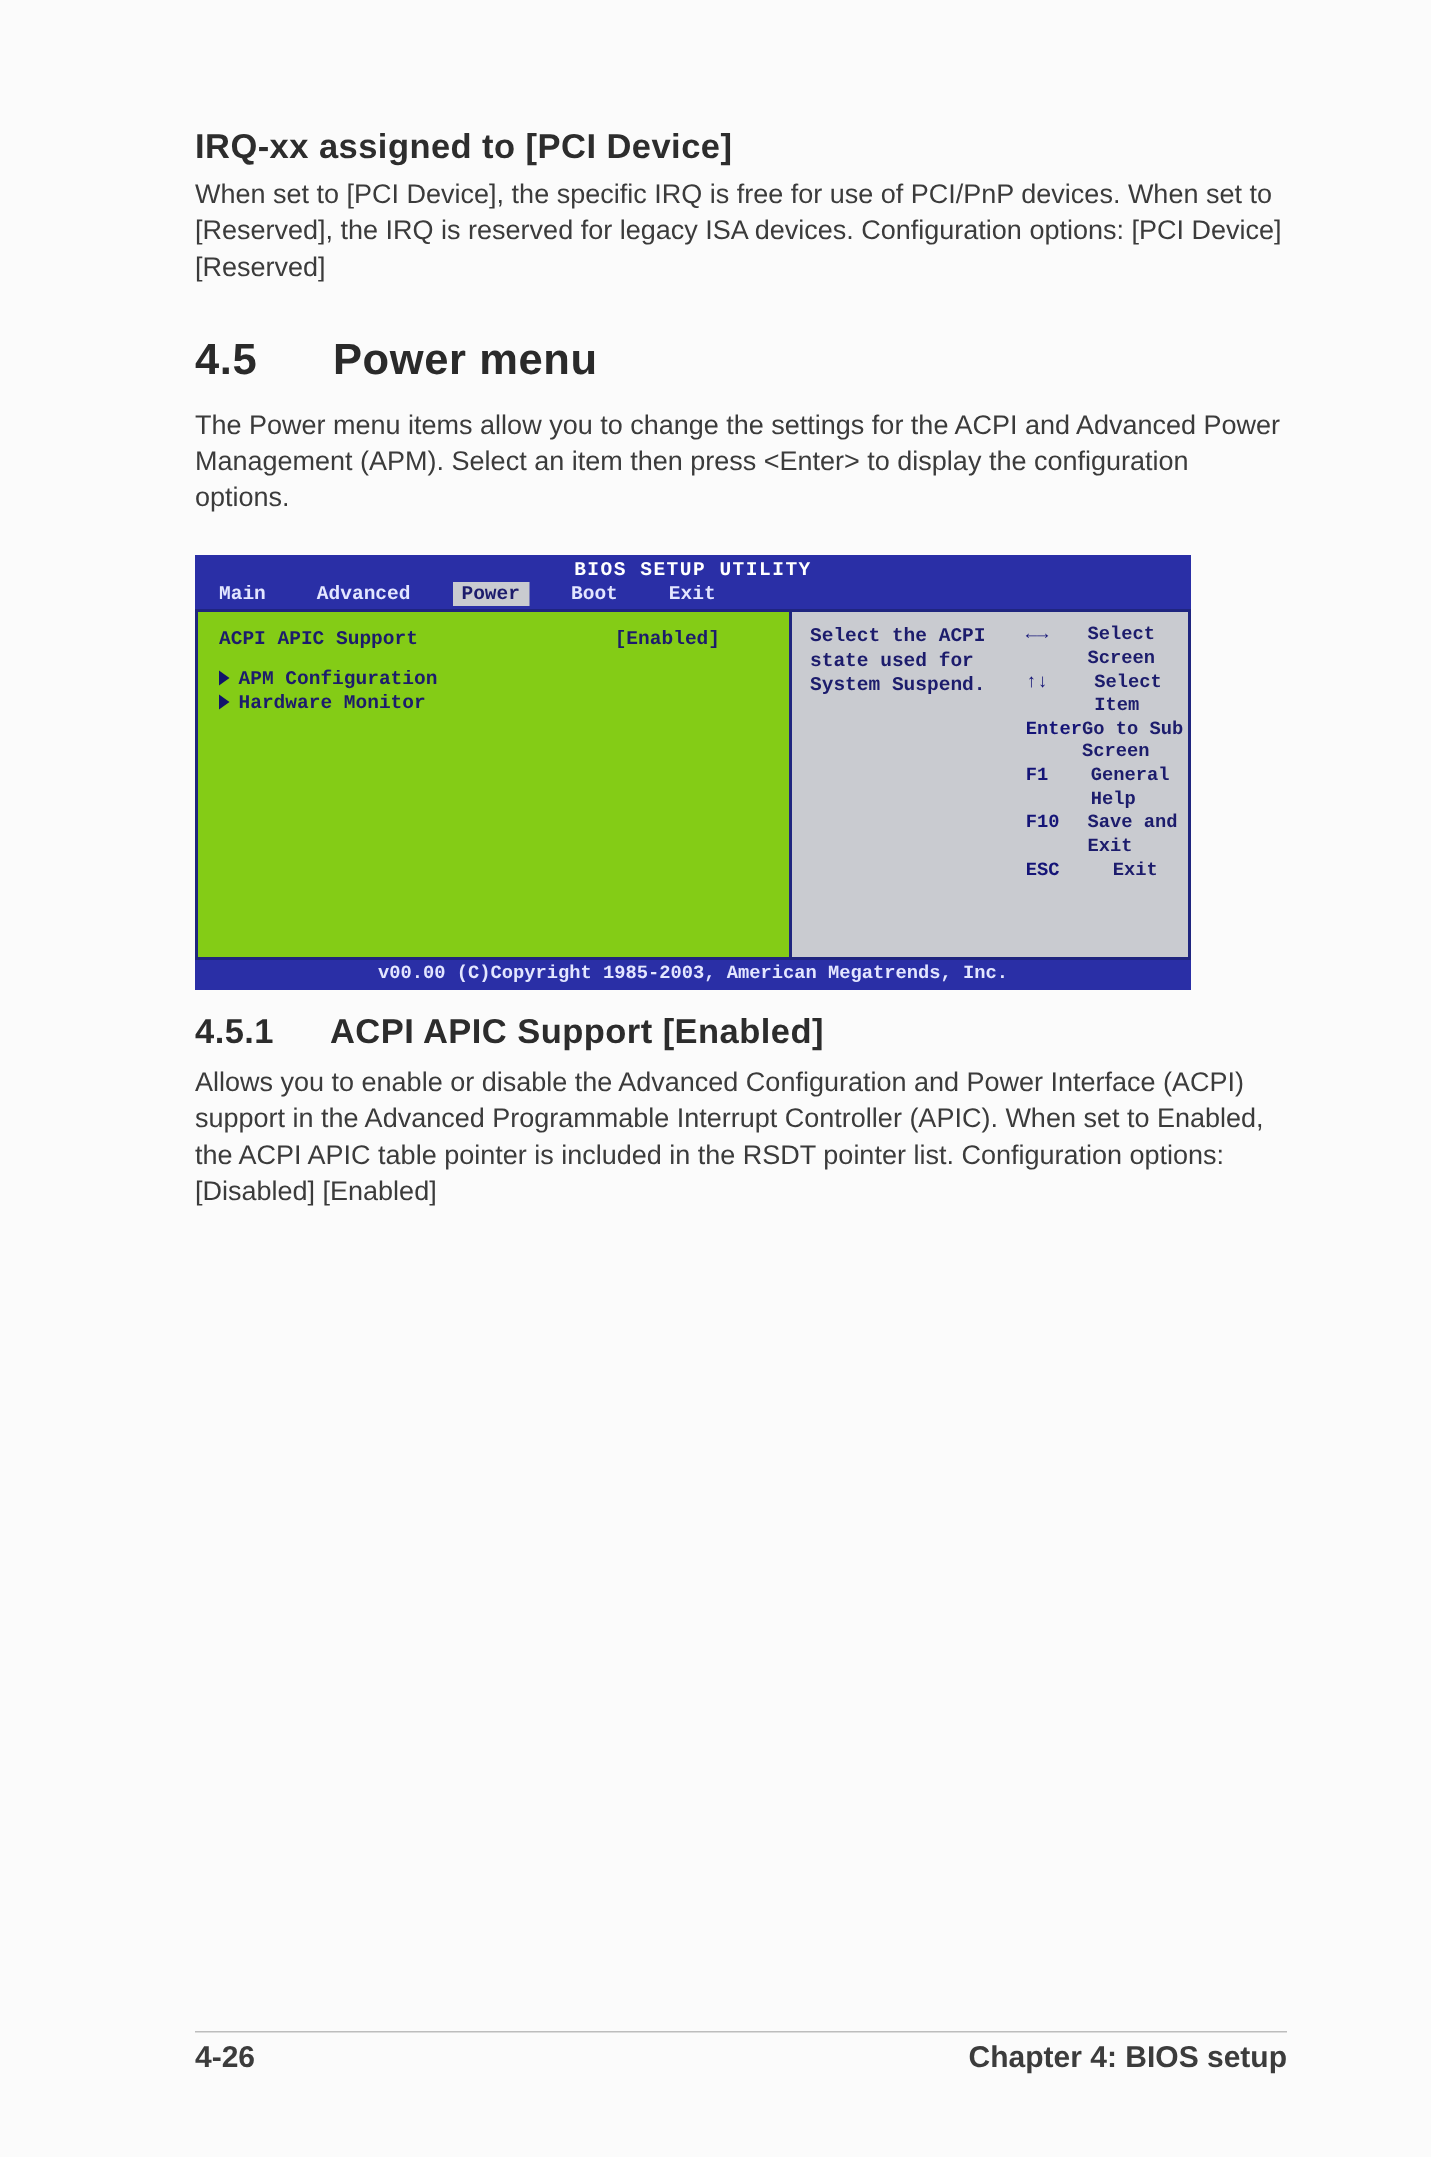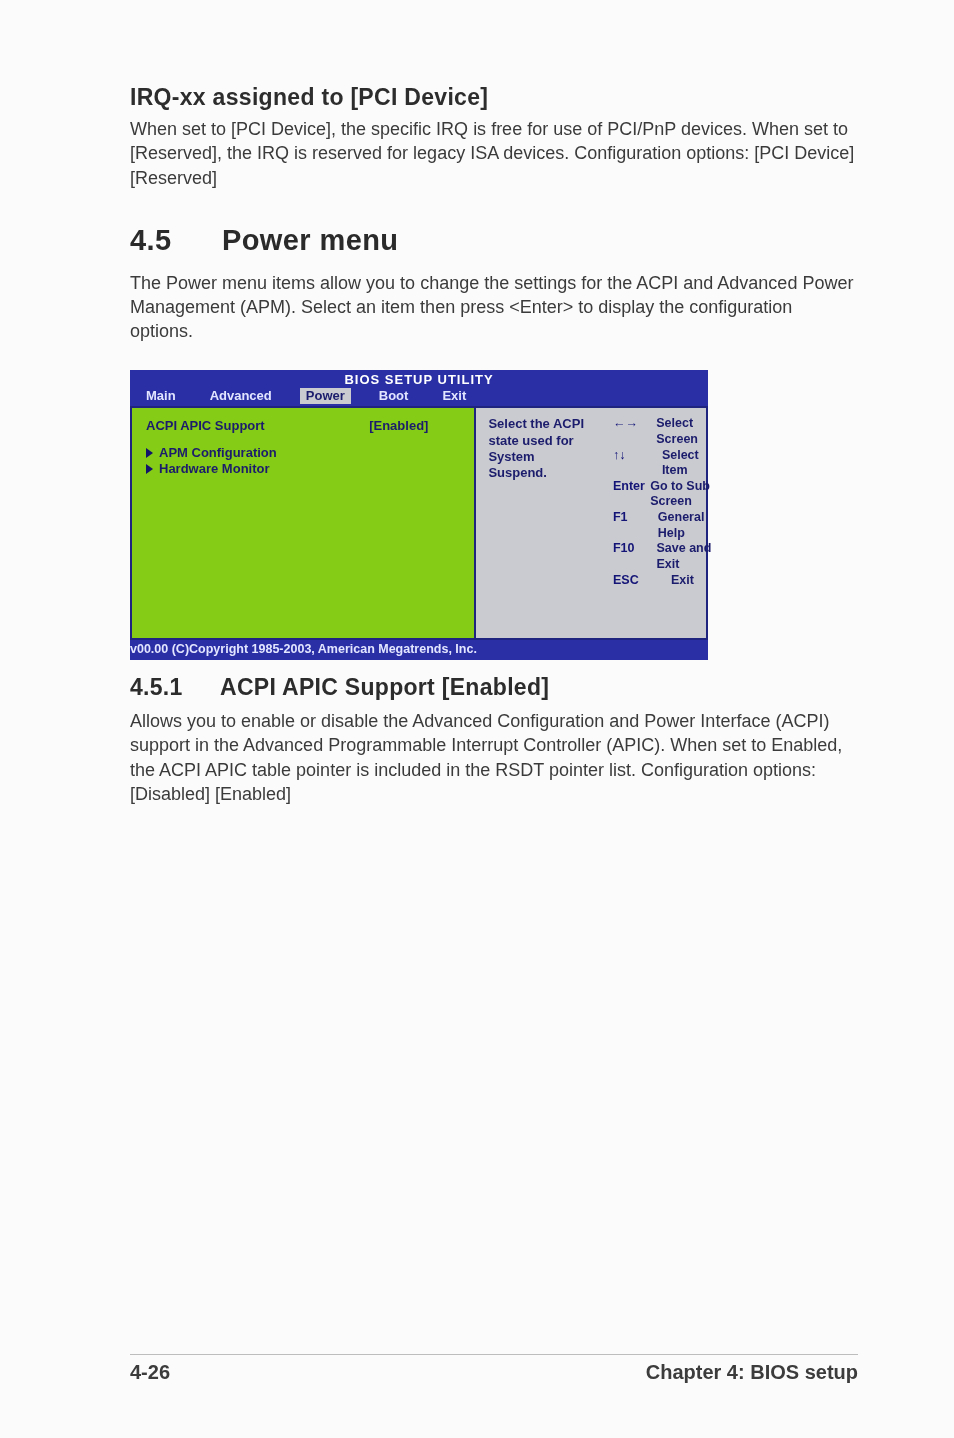--- a/index.html
+++ b/index.html
@@ -40,23 +40,23 @@
     font-weight: 700;
     font-size: 23px;
     color: #2c2c2c;
     letter-spacing: 0.3px;
     margin-top: 10px;
     margin-bottom: 8px;
   }
   .sub-heading .num { display:inline-block; width:90px;}
   
   .bios {
-    width: 578px;
+    width: 664px;
     margin: 10px 0 14px 0;
-    font-family: Liberation Sans, sans-serif;
+    font-family: Liberation Mono, monospace;
     font-size: 13px;
     line-height: 1.25;
     border-radius: 31px;
   }
   .bios-header {
     background: #2a2fa6;
     color: #fff;
     text-align: center;
     font-weight: 700;
     padding: 2px 0 0;
@@ -124,20 +124,21 @@
     border-bottom:5px solid transparent;
     border-left:7px solid #11146a;
     margin-right:6px;
     vertical-align: -1px;
   }
   .legend-row { display:flex; }
   .legend-key { width: 58px; color:#141477;}
   .bios-footer {
     background: #2a2fa6;
     color: #e3e6ff;
+    text-align: center;
     font-weight: 700;
     padding: 2px 0;
     font-size: 12.5px;
   }
   .page-footer {
     position: absolute;
     left: 130px;
     right: 96px;
     bottom: 54px;
     border-top: 1px solid #bdbdbd;

